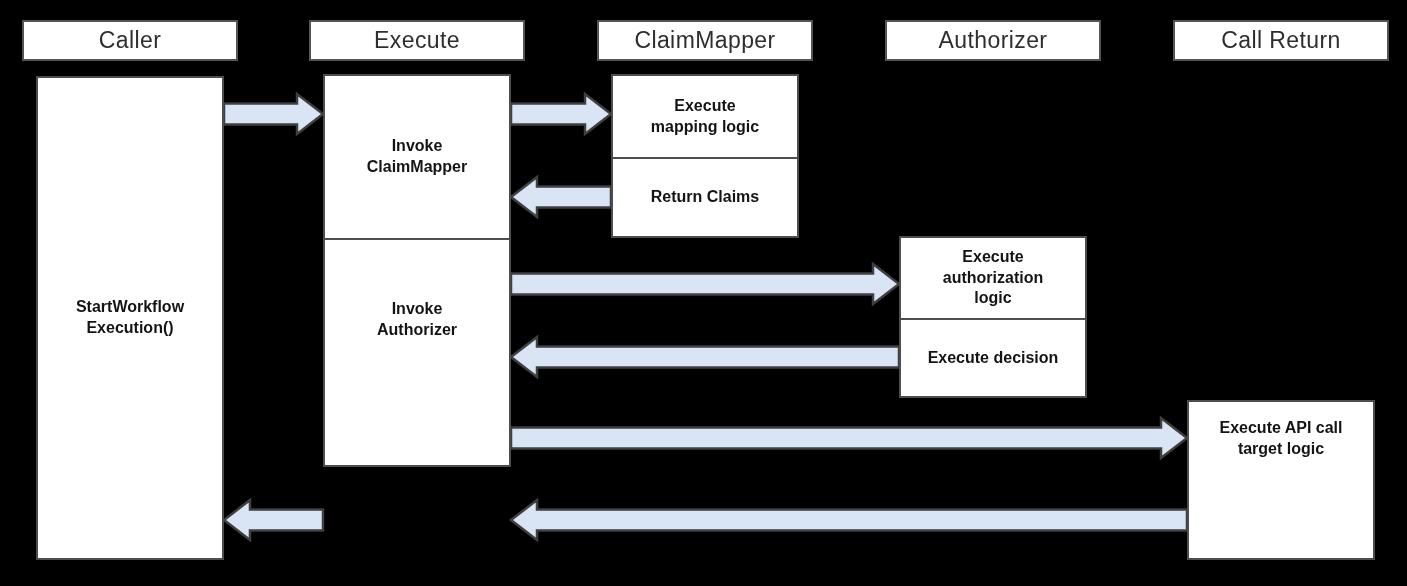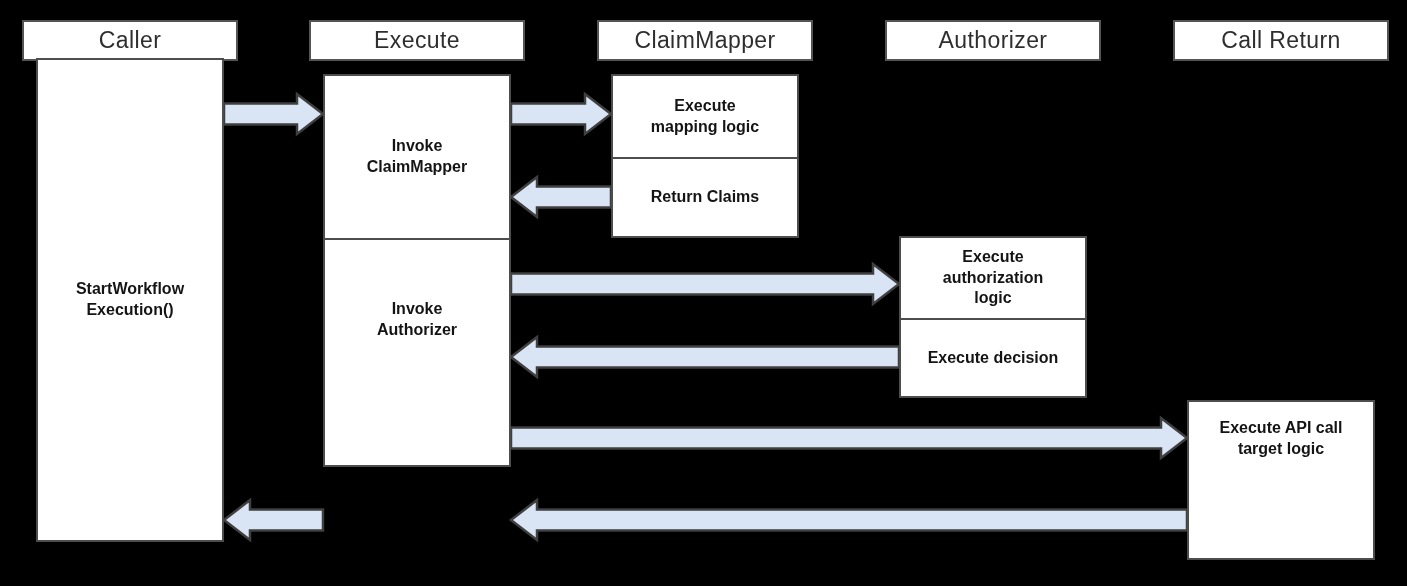--- a/index.html
+++ b/index.html
@@ -93,21 +93,21 @@
   <div class="hdr" style="left:597px">
     <span>ClaimMapper</span>
   </div>
   <div class="hdr" style="left:885px">
     <span>Authorizer</span>
   </div>
   <div class="hdr" style="left:1173px">
     <span>Call Return</span>
   </div>
 
-  <div class="act" style="left:36px; top:58px; height:484px">
+  <div class="act" style="left:36px; top:76px; height:484px">
     <div class="cell" style="flex:1">
       <span>StartWorkflow
 Execution()</span>
     </div>
   </div>
 
   <div class="act" style="left:323px; top:74px; height:393px">
     <div class="cell" style="height:162px">
       <span>Invoke
 ClaimMapper</span>

